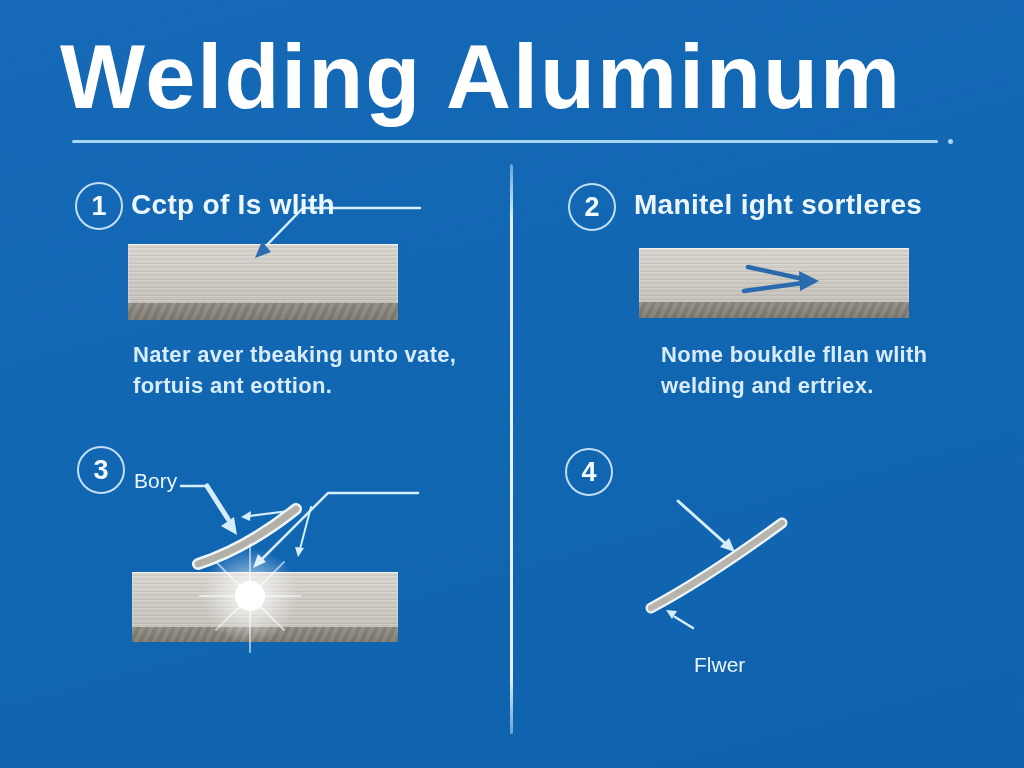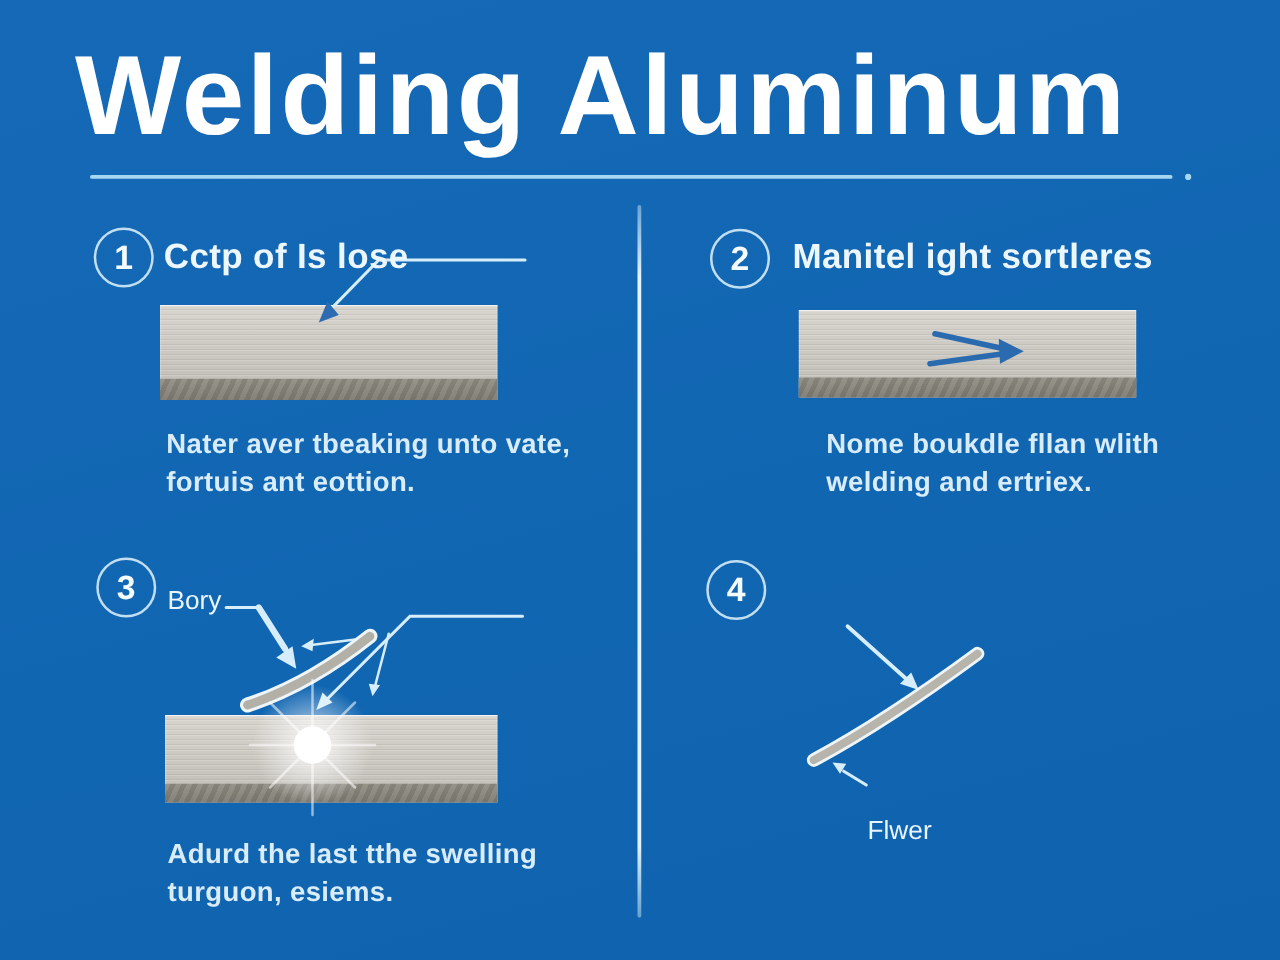--- a/index.html
+++ b/index.html
@@ -138,26 +138,24 @@
       <line x1="693" y1="628" x2="675" y2="617" stroke="#d6eefb" stroke-width="2.5" stroke-linecap="round"></line>
       <polygon points="666,610 677,611 672,619" fill="#d6eefb"></polygon>
     </g>
   </svg>
 
   <div class="num" id="num1">1</div>
   <div class="num" id="num2">2</div>
   <div class="num" id="num3">3</div>
   <div class="num" id="num4">4</div>
 
-  <div class="h" id="h1">Cctp of Is lose</div>
+  <div class="h" id="h1">Cctp of Is wlith</div>
   <div class="h" id="h2">Manitel ight sortleres</div>
 
   <div class="desc" id="d1">Nater aver tbeaking unto vate,
 fortuis ant eottion.</div>
   <div class="desc" id="d2">Nome boukdle fllan wlith
 welding and ertriex.</div>
-  <div class="desc" id="d3">Adurd the last tthe swelling
-turguon, esiems.</div>
 
   <div class="lbl" id="bory">Bory</div>
   <div class="lbl" id="flwer">Flwer</div>
 
 </div>
 
 </body></html>

